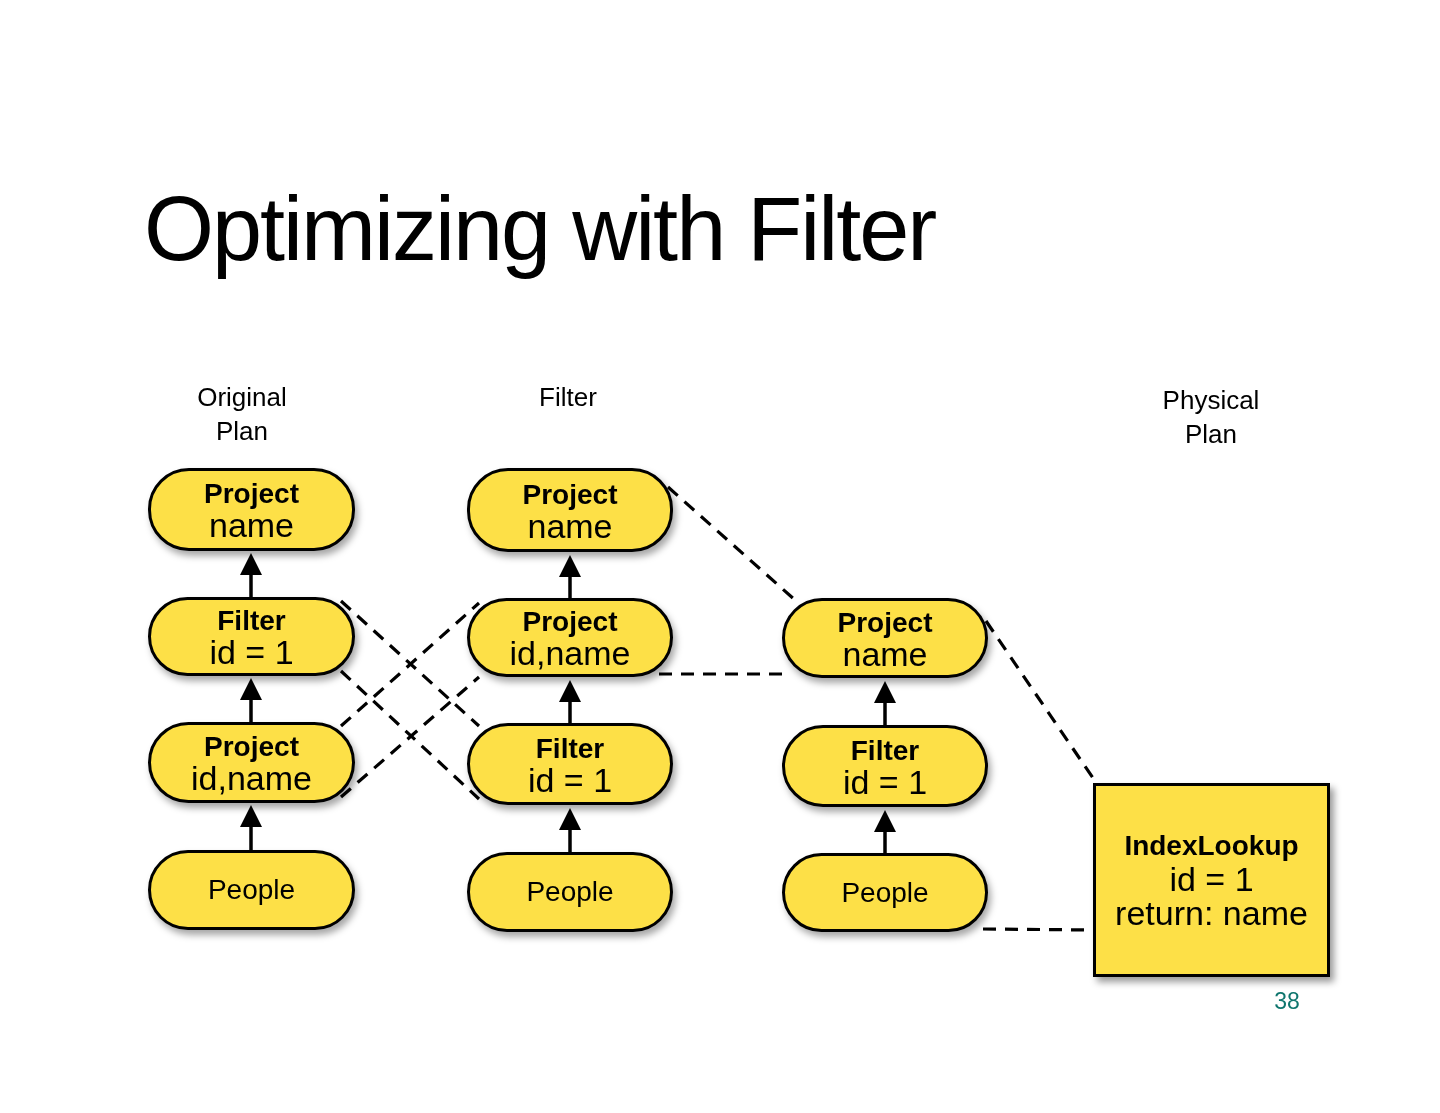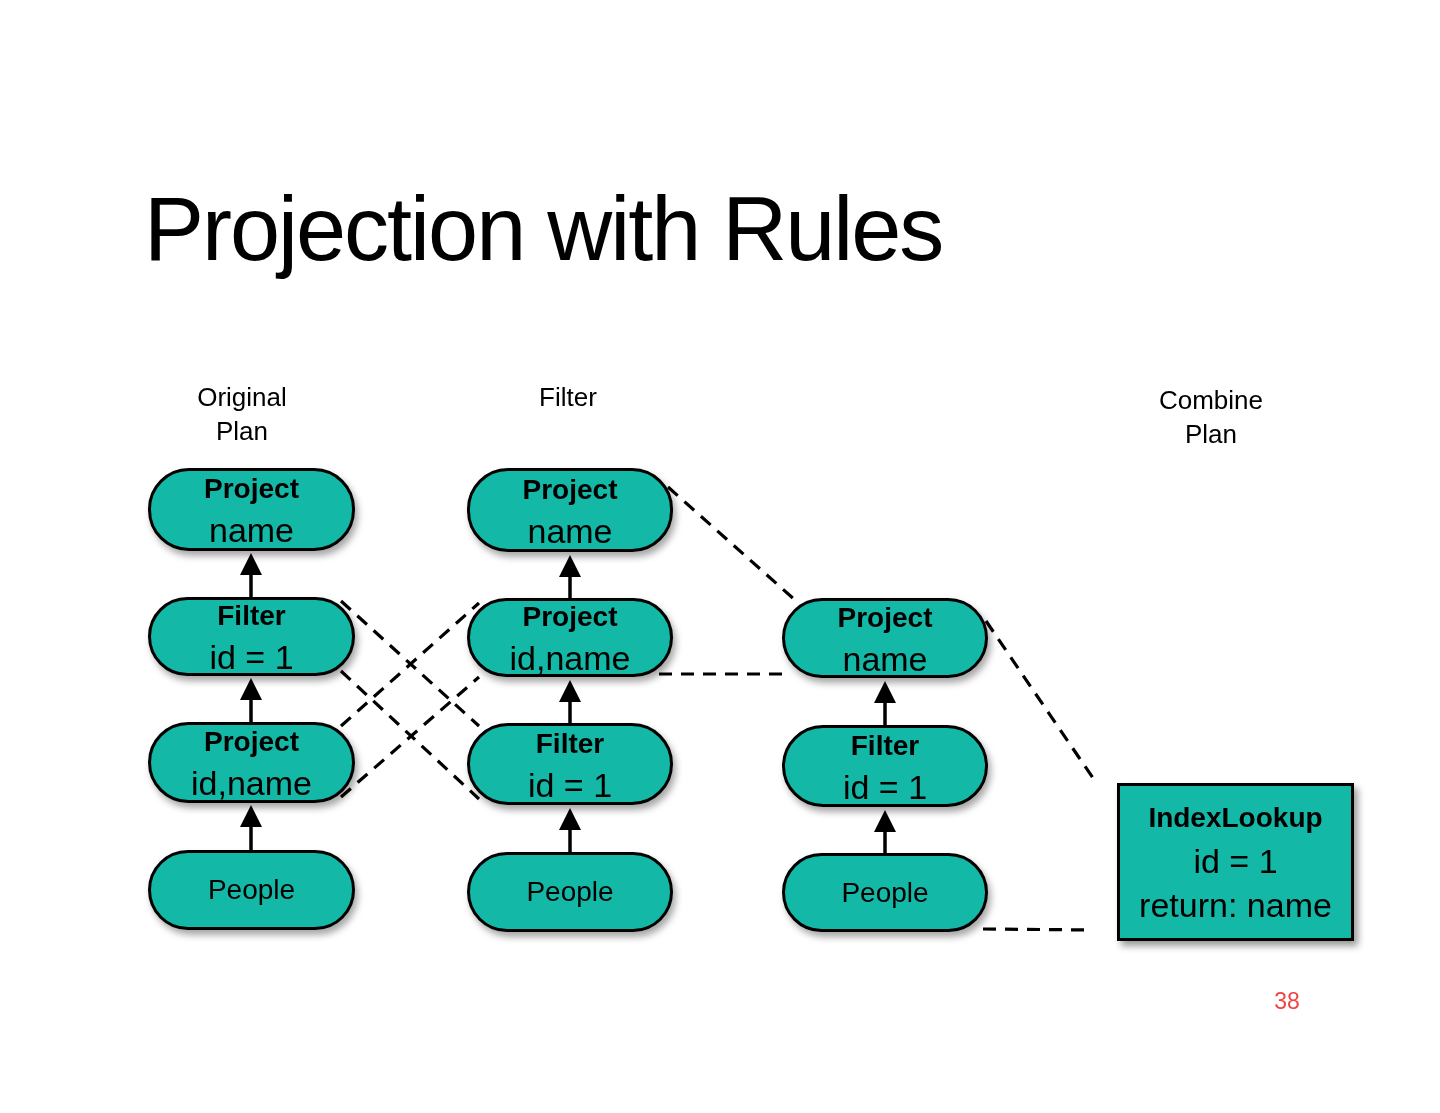--- a/index.html
+++ b/index.html
@@ -11,59 +11,58 @@
     position:absolute; left:144px; top:184px;
     font-size:90px; line-height:1; font-weight:normal;
     letter-spacing:-2px; white-space:nowrap; margin:0;
   }
   .col-header {
     position:absolute; width:220px; text-align:center;
     font-size:26px; line-height:34px;
   }
   .pnode {
     position:absolute; box-sizing:border-box;
-    background:#14b8a6; border:3.5px solid #000; border-radius:41px;
+    background:#fde047; border:3.5px solid #000; border-radius:41px;
     display:flex; flex-direction:column; align-items:center; justify-content:center;
     box-shadow:3px 5px 7px rgba(0,0,0,0.35);
     text-align:center;
-    gap:10px;
   }
   .pnode .label  { font-weight:bold; font-size:28px; line-height:32px; }
   .pnode .detail { font-weight:normal; font-size:34px; line-height:31px; }
   .pnode.leaf .label { font-weight:normal; }
   .pnode.rect {
     border-radius:0; border-width:3px;
     box-shadow:4px 5px 7px rgba(0,0,0,0.4);
   }
   .pnode.rect .detail { line-height:34px; }
   .connector-layer { position:absolute; left:0; top:0; pointer-events:none; }
   .connector-layer line.dashed { stroke:#000; stroke-width:3.2; stroke-dasharray:13 9; }
   .connector-layer line.solid  { stroke:#000; stroke-width:3.5; }
   .connector-layer polygon     { fill:#000; }
   .page-number {
     position:absolute; left:1262px; top:988px; width:50px; text-align:center;
-    font-size:23px; color:#ef4444;
+    font-size:23px; color:#0f766e;
   }
 </style>
 </head>
 <body>
 
 <div class="slide">
 
-  <h1 class="title">Projection with Rules</h1>
+  <h1 class="title">Optimizing with Filter</h1>
 
   <div class="col-header" style="left:132px; top:380px;">
     <div>Original</div>
     <div>Plan</div>
   </div>
   <div class="col-header" style="left:458px; top:380px;">
     <div>Filter</div>
   </div>
   <div class="col-header" style="left:1101px; top:383px;">
-    <div>Combine</div>
+    <div>Physical</div>
     <div>Plan</div>
   </div>
 
   <div class="pnode" style="left:148px; top:468px; width:207px; height:83px;">
     <div class="label">Project</div>
     <div class="detail">name</div>
   </div>
   <div class="pnode" style="left:148px; top:597px; width:207px; height:79px;">
     <div class="label">Filter</div>
     <div class="detail">id = 1</div>
@@ -97,21 +96,21 @@
     <div class="detail">name</div>
   </div>
   <div class="pnode" style="left:782px; top:725px; width:206px; height:82px;">
     <div class="label">Filter</div>
     <div class="detail">id = 1</div>
   </div>
   <div class="pnode leaf" style="left:782px; top:853px; width:206px; height:79px;">
     <div class="label">People</div>
   </div>
 
-  <div class="pnode rect" style="left:1093px; top:783px; width:237px; height:158px;margin-left:24px;">
+  <div class="pnode rect" style="left:1093px; top:783px; width:237px; height:194px;">
     <div class="label">IndexLookup</div>
     <div class="detail">id = 1</div>
     <div class="detail">return: name</div>
   </div>
 
   <svg class="connector-layer" width="1440" height="1113" viewBox="0 0 1440 1113">
 
     <line class="dashed" x1="341" y1="601" x2="479" y2="726"></line>
     <line class="dashed" x1="341" y1="671" x2="479" y2="799"></line>
     <line class="dashed" x1="341" y1="726" x2="479" y2="603"></line>

